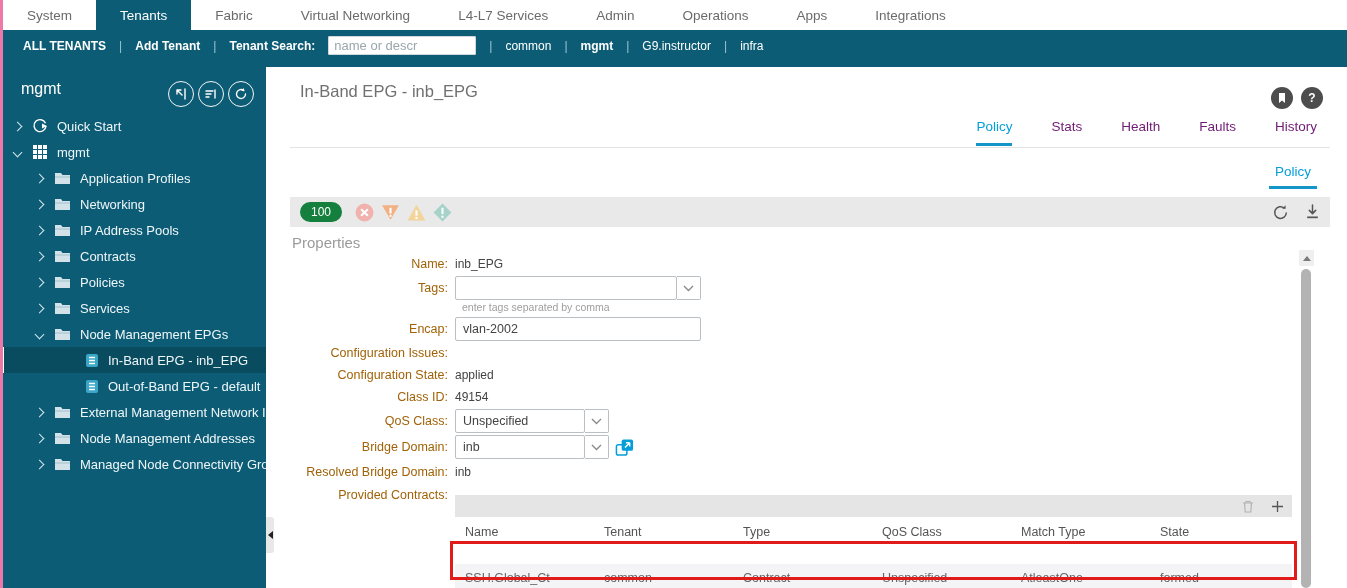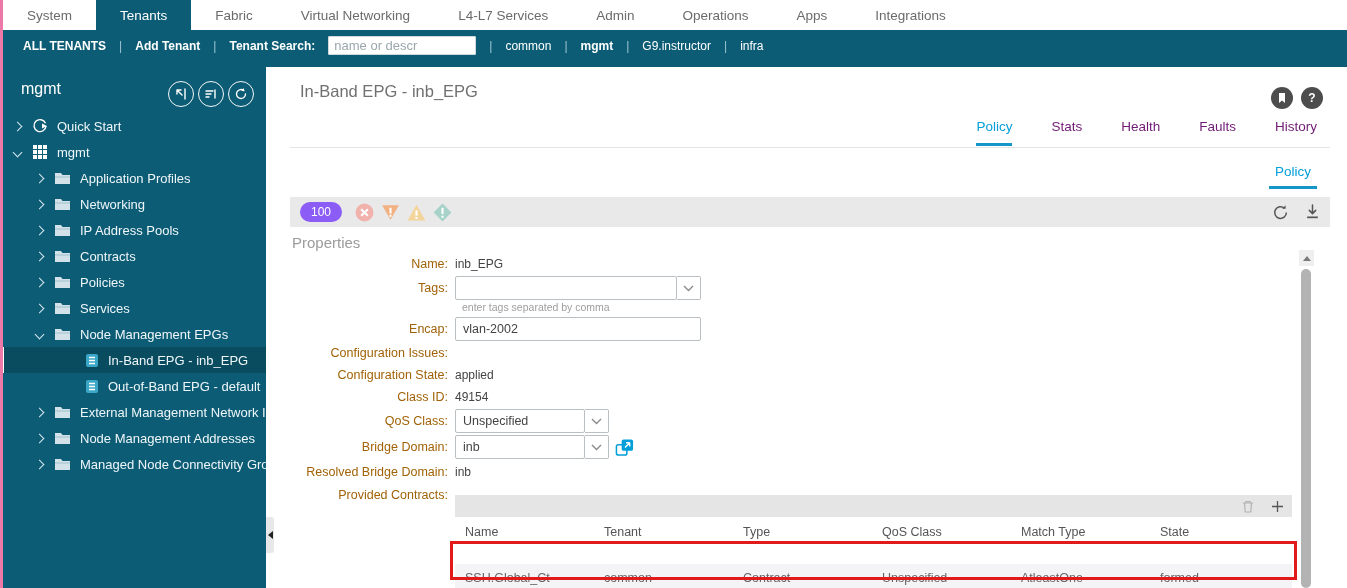--- a/index.html
+++ b/index.html
@@ -48,21 +48,21 @@
 
   .tabs { position:absolute; right:30px; top:52px; display:flex; gap:39px; }
   .tab { font-size:13.5px; color:#701a75; padding-bottom:9px; cursor:pointer; }
   .tab.active { color:#049fd9; border-bottom:3px solid #1496c8; }
   .tab-divider { position:absolute; left:24px; right:17px; top:80px; border-top:1px solid #e4e4e4; }
 
   .subtabs { position:absolute; right:30px; top:95px; }
   .subtab { font-size:13.5px; color:#049fd9; padding:0 6px 7px 6px; border-bottom:3px solid #1496c8; cursor:pointer; }
 
   .hstrip { position:absolute; left:24px; right:17px; top:130px; height:30px; background:#e9e9e9; display:flex; align-items:center; padding:0 10px; }
-  .health-pill { min-width:42px; height:20px; border-radius:10px; background:#8b5cf6; color:#fff; font-size:12px; display:flex; align-items:center; justify-content:center; padding:0 10px; margin-right:12px; }
+  .health-pill { min-width:42px; height:20px; border-radius:10px; background:#15803d; color:#fff; font-size:12px; display:flex; align-items:center; justify-content:center; padding:0 10px; margin-right:12px; }
   .fault-ic { margin-right:5px; display:inline-flex; cursor:pointer; }
   .hstrip .spacer { flex:1; }
   .strip-btn { margin-left:16px; display:inline-flex; cursor:pointer; }
 
   .props-heading { position:absolute; left:26px; top:167px; font-size:15px; color:#9b9b9b; }
 
   .form { position:absolute; left:24px; top:186px; width:720px; }
   .frow { display:flex; align-items:center; }
   .flabel { width:165px; text-align:right; font-size:12.5px; color:#a16207; padding-right:7px; flex:none; }
   .fval { font-size:12px; color:#444; }

